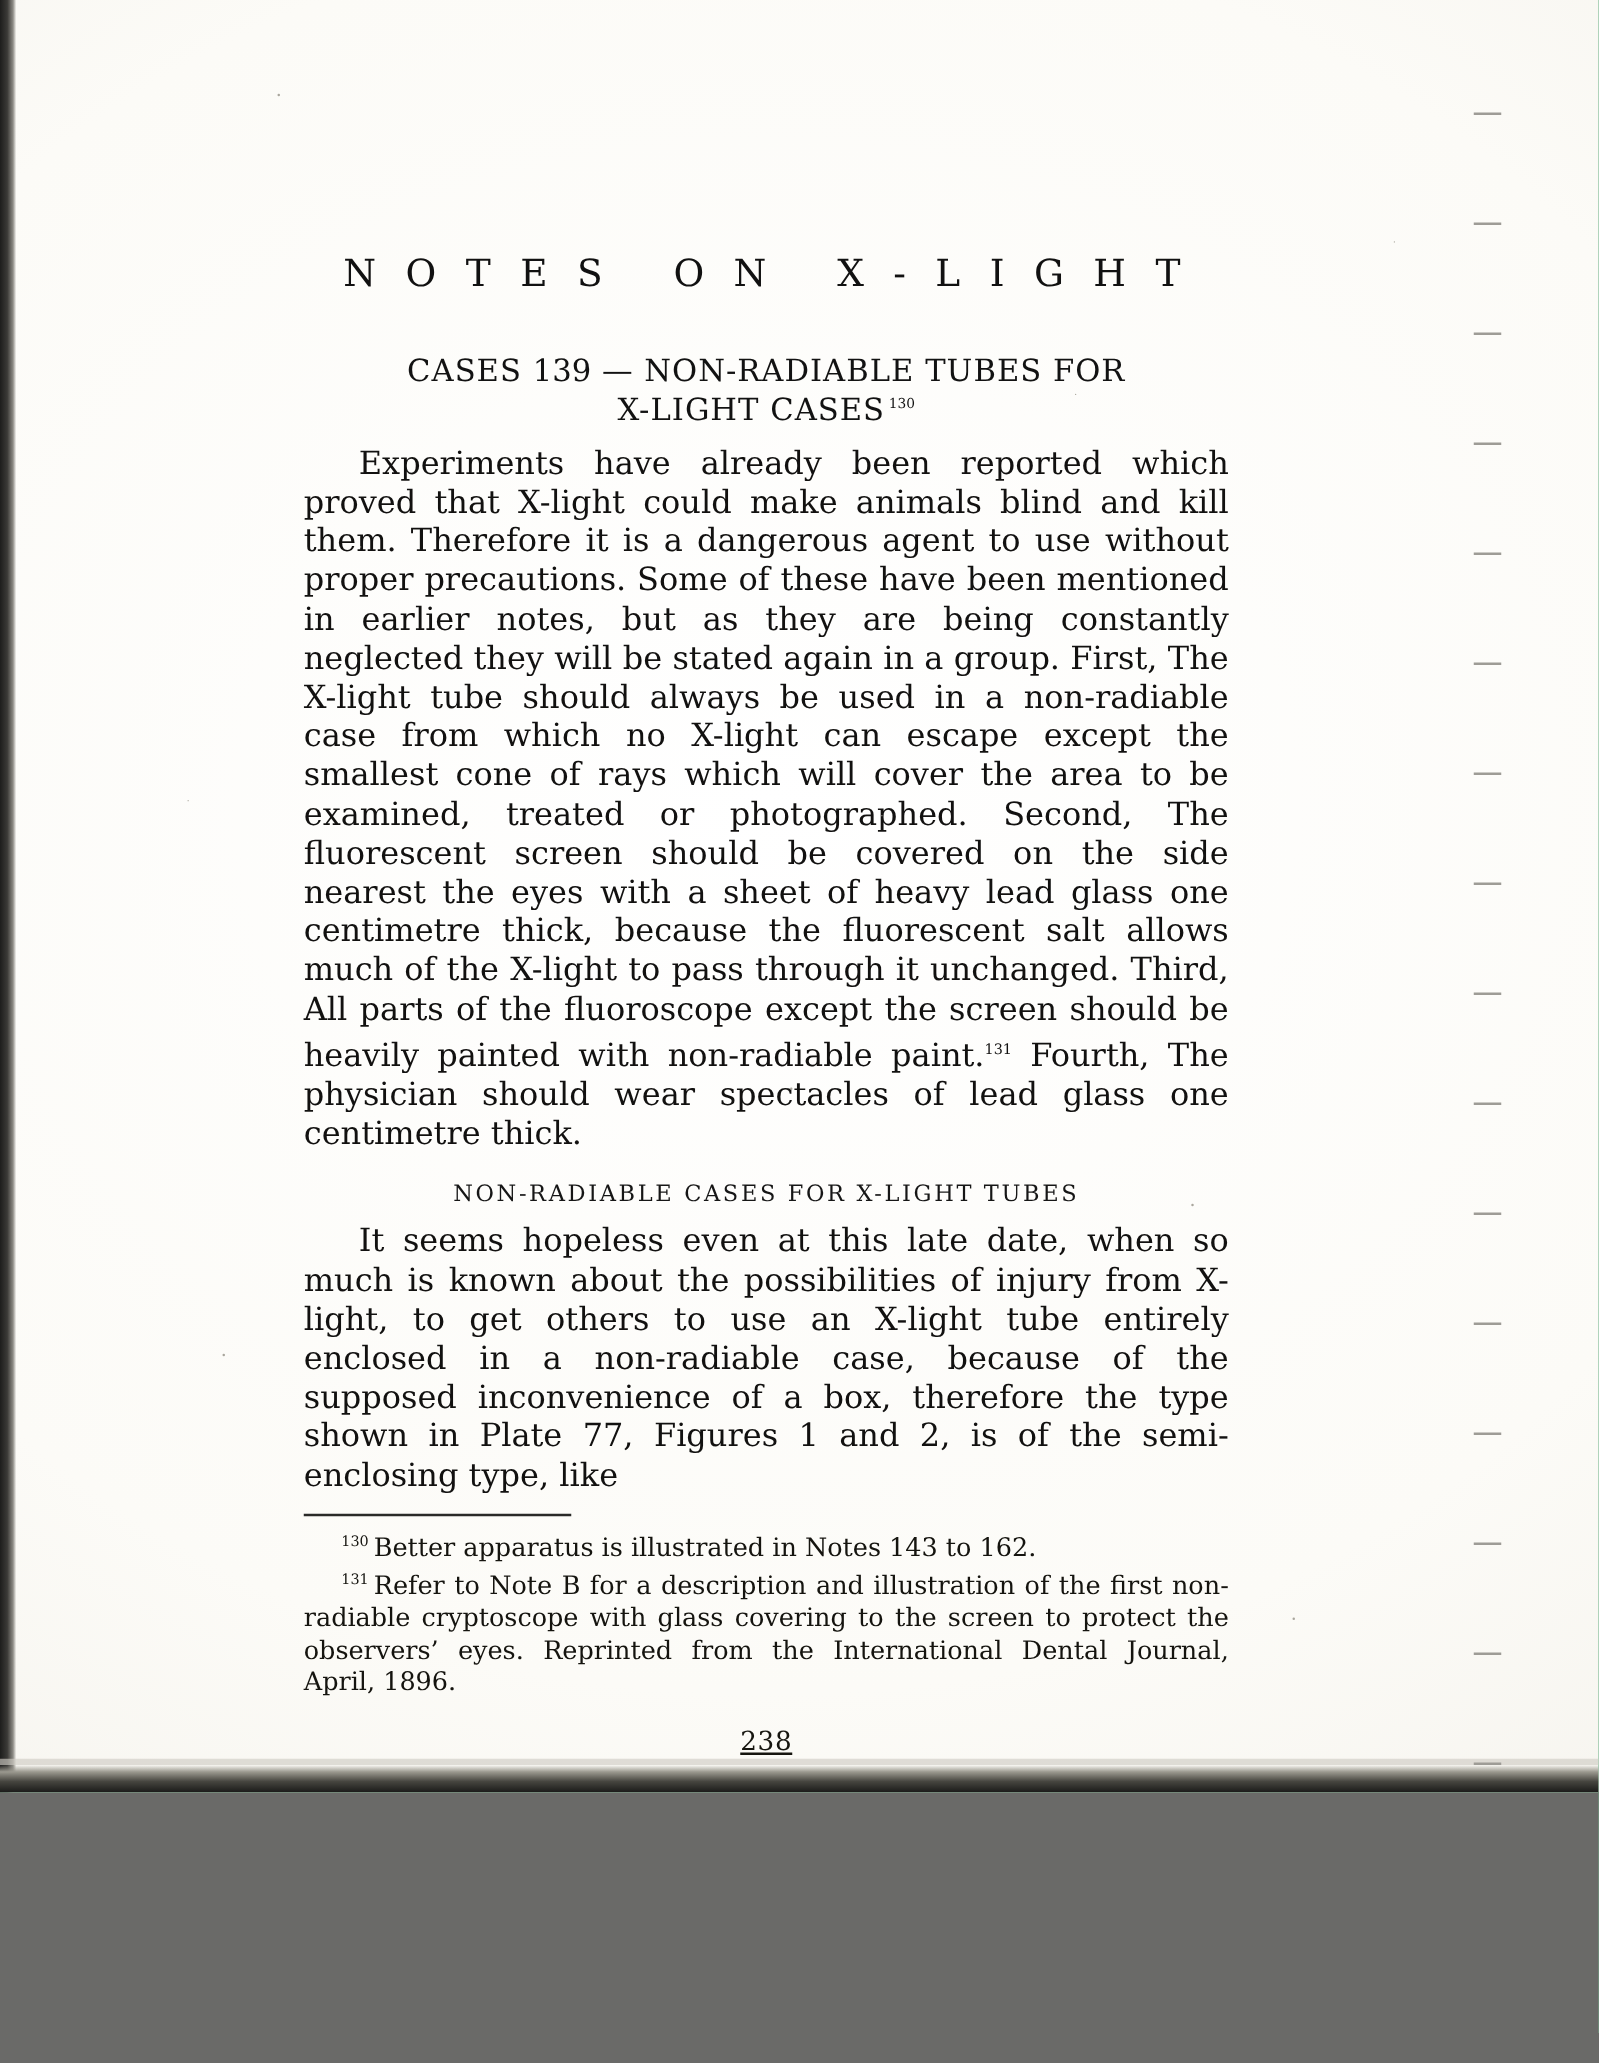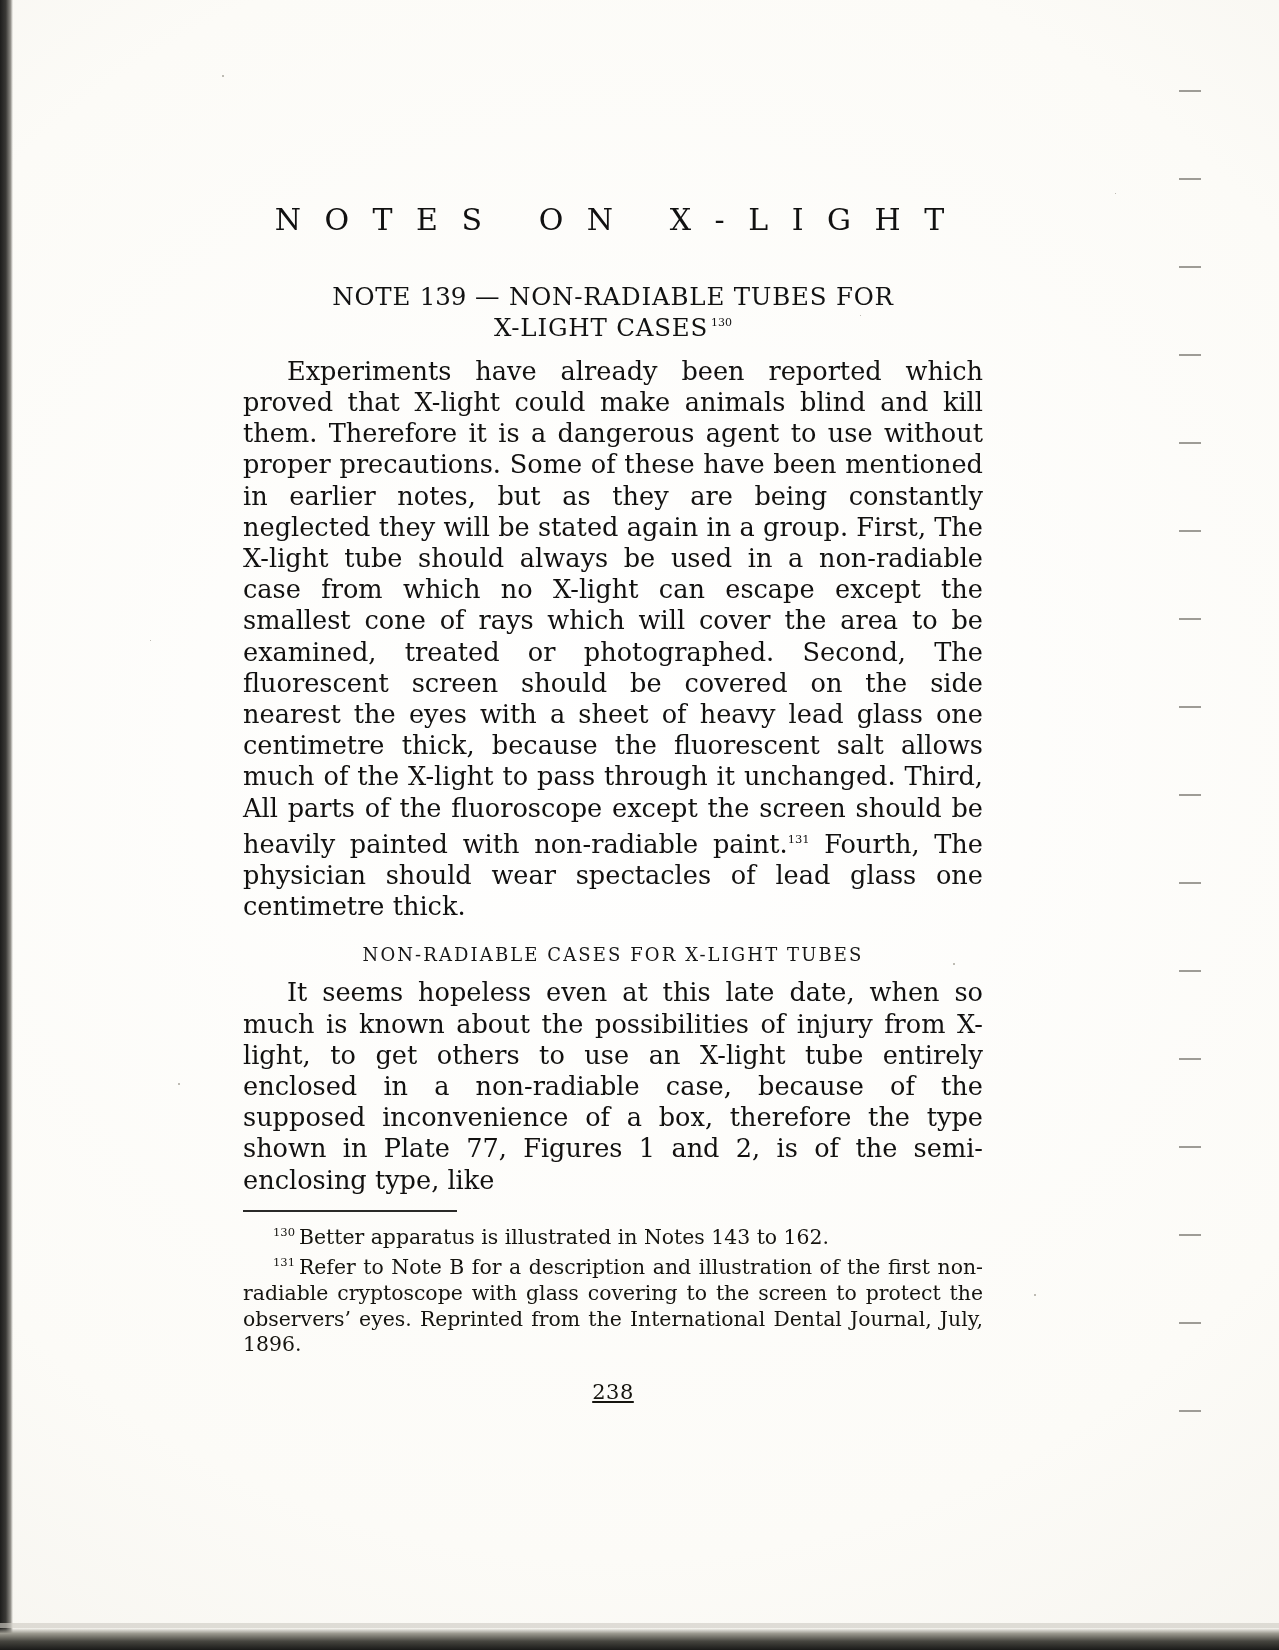--- a/index.html
+++ b/index.html
@@ -4,21 +4,21 @@
 <title>Notes on X-Light — page 238</title>
 <style>
   html, body {
     margin: 0;
     padding: 0;
     background: #6a6a68;
   }
   .page {
     position: relative;
     width: 1279px;
-    height: 1650px;
+    height: 1434px;
     background: #86efac;
     overflow: hidden;
     font-family: "DejaVu Serif", "Liberation Serif", serif;
     color: #14120f;
   }
   
   .paper-tone {
     position: absolute;
     inset: 0;
     background:
@@ -192,39 +192,39 @@
       <i style="top: 1144px; background: rgb(158, 156, 150);"></i>
       <i style="top: 1232px; background: rgb(158, 156, 150);"></i>
       <i style="top: 1320px; background: rgb(158, 156, 150);"></i>
     </div>
 
   <div class="content">
 
     <h1 class="page-title">N O T E S   O N   X - L I G H T</h1>
 
     <h2 class="note-head">
-      <span>NOTE </span><span class="num">139</span><span> — NON-RADIABLE TUBES FOR</span><br>
+      <span>CASES </span><span class="num">139</span><span> — NON-RADIABLE TUBES FOR</span><br>
       <span>X-LIGHT CASES</span><sup>130</sup>
     </h2>
 
     <div class="body-block">
       <p><span>Experiments have already been reported which proved that X-light could make animals blind and kill them.  Therefore it is a dangerous agent to use without proper precautions. Some of these have been mentioned in earlier notes, but as they are being constantly neglected they will be stated again in a group.  First, The X-light tube should always be used in a non-radiable case from which no X-light can escape except the smallest cone of rays which will cover the area to be examined, treated or photographed.  Second, The fluorescent screen should be covered on the side nearest the eyes with a sheet of heavy lead glass one centimetre thick, because the fluorescent salt allows much of the X-light to pass through it unchanged. Third, All parts of the fluoroscope except the screen should be heavily painted with non-radiable paint.</span><sup>131</sup><span>  Fourth, The physician should wear spectacles of lead glass one centimetre thick.</span></p>
     </div>
 
     <h3 class="section-head">NON-RADIABLE CASES FOR X-LIGHT TUBES</h3>
 
     <div class="body-block">
       <p>It seems hopeless even at this late date, when so much is known about the possibilities of injury from X-light, to get others to use an X-light tube entirely enclosed in a non-radiable case, because of the supposed inconvenience of a box, therefore the type shown in Plate 77, Figures 1 and 2, is of the semi-enclosing type, like</p>
     </div>
 
     <div class="footnote-rule"></div>
 
     <div class="footnotes">
       <p><sup>130</sup><span>Better apparatus is illustrated in Notes 143 to 162.</span></p>
-      <p><sup>131</sup><span>Refer to Note B for a description and illustration of the first non-radiable cryptoscope with glass covering to the screen to protect the observers’ eyes.  Reprinted from the International Dental Journal, July, 1896.</span></p>
+      <p><sup>131</sup><span>Refer to Note B for a description and illustration of the first non-radiable cryptoscope with glass covering to the screen to protect the observers’ eyes.  Reprinted from the International Dental Journal, April, 1896.</span></p>
     </div>
 
     <div class="folio">238</div>
 
   </div>
 <span class="speck" style="left: 222px; top: 75px; width: 2px; height: 2px;"></span>
     <span class="speck" style="left: 953px; top: 963px; width: 2px; height: 2px;"></span>
     <span class="speck" style="left: 1034px; top: 1294px; width: 2px; height: 2px;"></span>
     <span class="speck" style="left: 178px; top: 1083px; width: 2px; height: 2px;"></span>
     <span class="speck" style="left: 288px; top: 437px; width: 1px; height: 1px;"></span>

